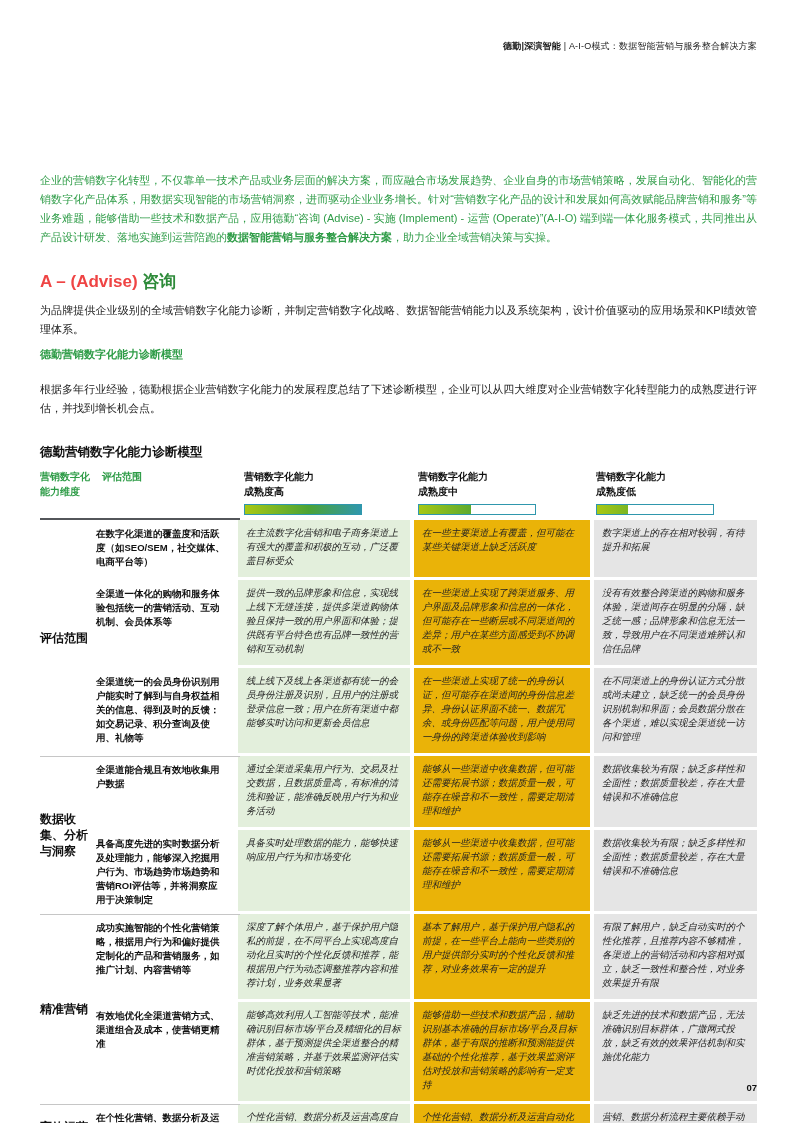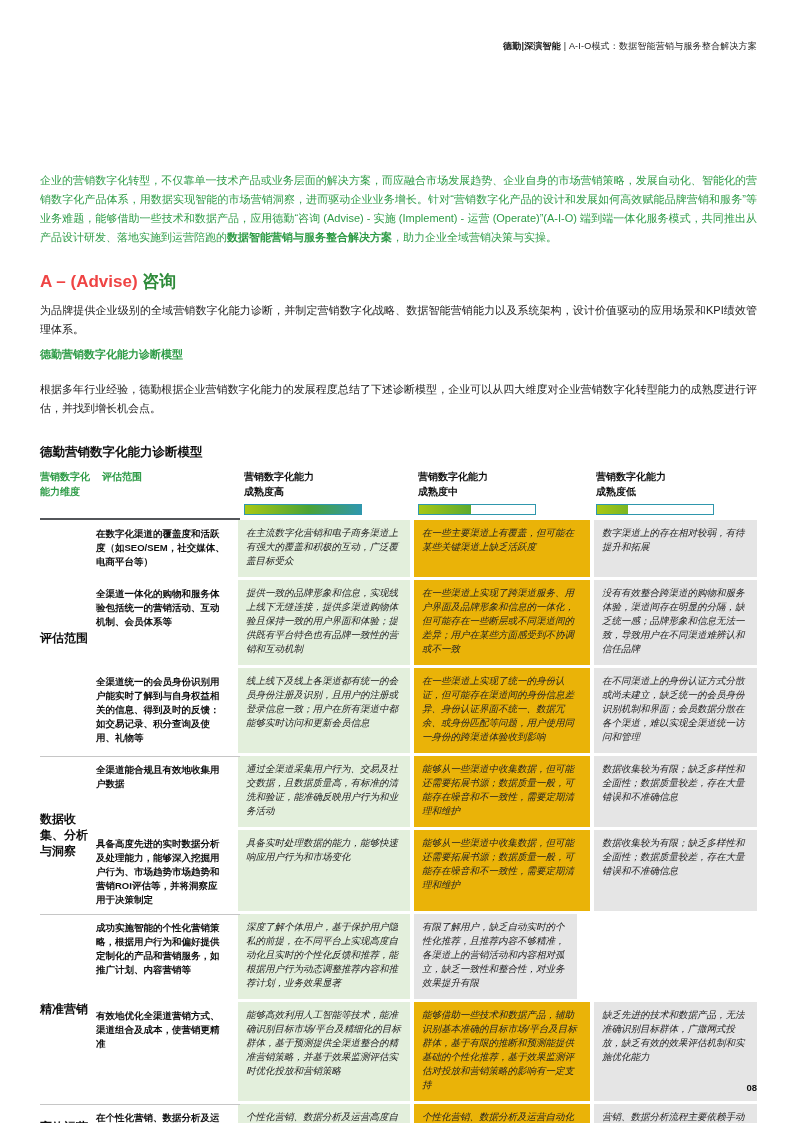--- a/index.html
+++ b/index.html
@@ -172,20 +172,21 @@
           </div>
         </div>
       </div>
 
       <div class="tgroup">
         <div class="dim-cell">精准营销</div>
         <div class="grows">
           <div class="trow">
             <div class="cell cell-scope">成功实施智能的个性化营销策略，根据用户行为和偏好提供定制化的产品和营销服务，如推广计划、内容营销等</div>
             <div class="cell cell-col cell-high">深度了解个体用户，基于保护用户隐私的前提，在不同平台上实现高度自动化且实时的个性化反馈和推荐，能根据用户行为动态调整推荐内容和推荐计划，业务效果显著</div>
+            <div class="cell cell-col cell-mid">基本了解用户，基于保护用户隐私的前提，在一些平台上能向一些类别的用户提供部分实时的个性化反馈和推荐，对业务效果有一定的提升</div>
             <div class="cell cell-col cell-low">有限了解用户，缺乏自动实时的个性化推荐，且推荐内容不够精准，各渠道上的营销活动和内容相对孤立，缺乏一致性和整合性，对业务效果提升有限</div>
           </div>
           <div class="trow">
             <div class="cell cell-scope">有效地优化全渠道营销方式、渠道组合及成本，使营销更精准</div>
             <div class="cell cell-col cell-high">能够高效利用人工智能等技术，能准确识别目标市场/平台及精细化的目标群体，基于预测提供全渠道整合的精准营销策略，并基于效果监测评估实时优化投放和营销策略</div>
             <div class="cell cell-col cell-mid">能够借助一些技术和数据产品，辅助识别基本准确的目标市场/平台及目标群体，基于有限的推断和预测能提供基础的个性化推荐，基于效果监测评估对投放和营销策略的影响有一定支持</div>
             <div class="cell cell-col cell-low">缺乏先进的技术和数据产品，无法准确识别目标群体，广撒网式投放，缺乏有效的效果评估机制和实施优化能力</div>
           </div>
         </div>
       </div>
@@ -199,14 +200,14 @@
             <div class="cell cell-col cell-mid">个性化营销、数据分析及运营自动化与手动干预并行，人工参与度适中</div>
             <div class="cell cell-col cell-low">营销、数据分析流程主要依赖手动操作，缺乏自动化支持这里</div>
           </div>
         </div>
       </div>
 
       <div class="tbl-bottom"></div>
     </div>
   </div>
 
-  <div class="page-num">08</div>
+  <div class="page-num">07</div>
 </div>
 
 </body></html>

